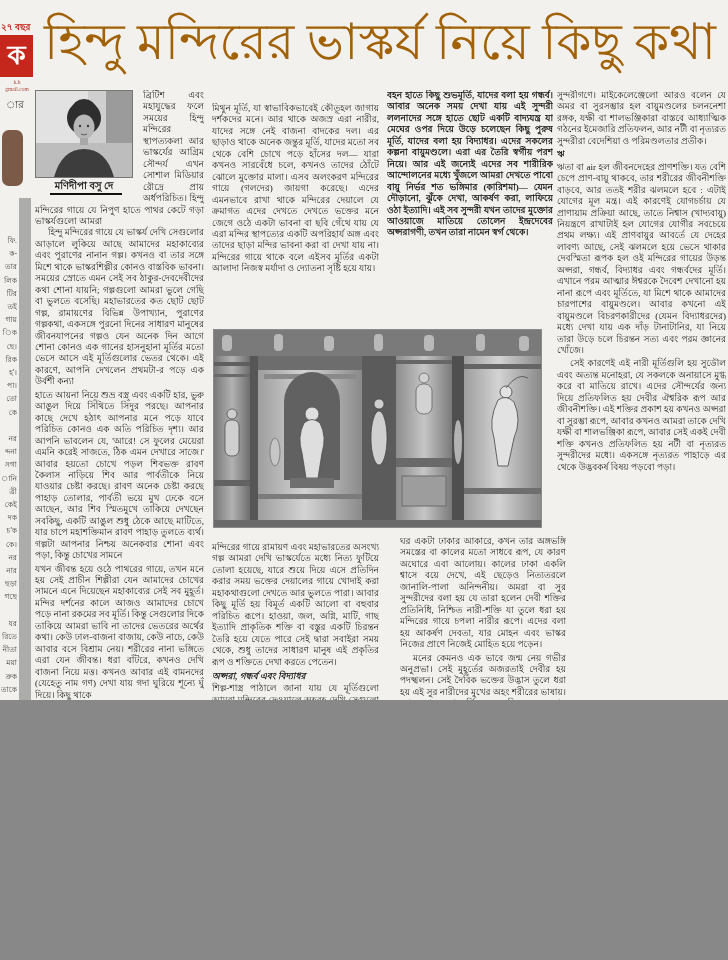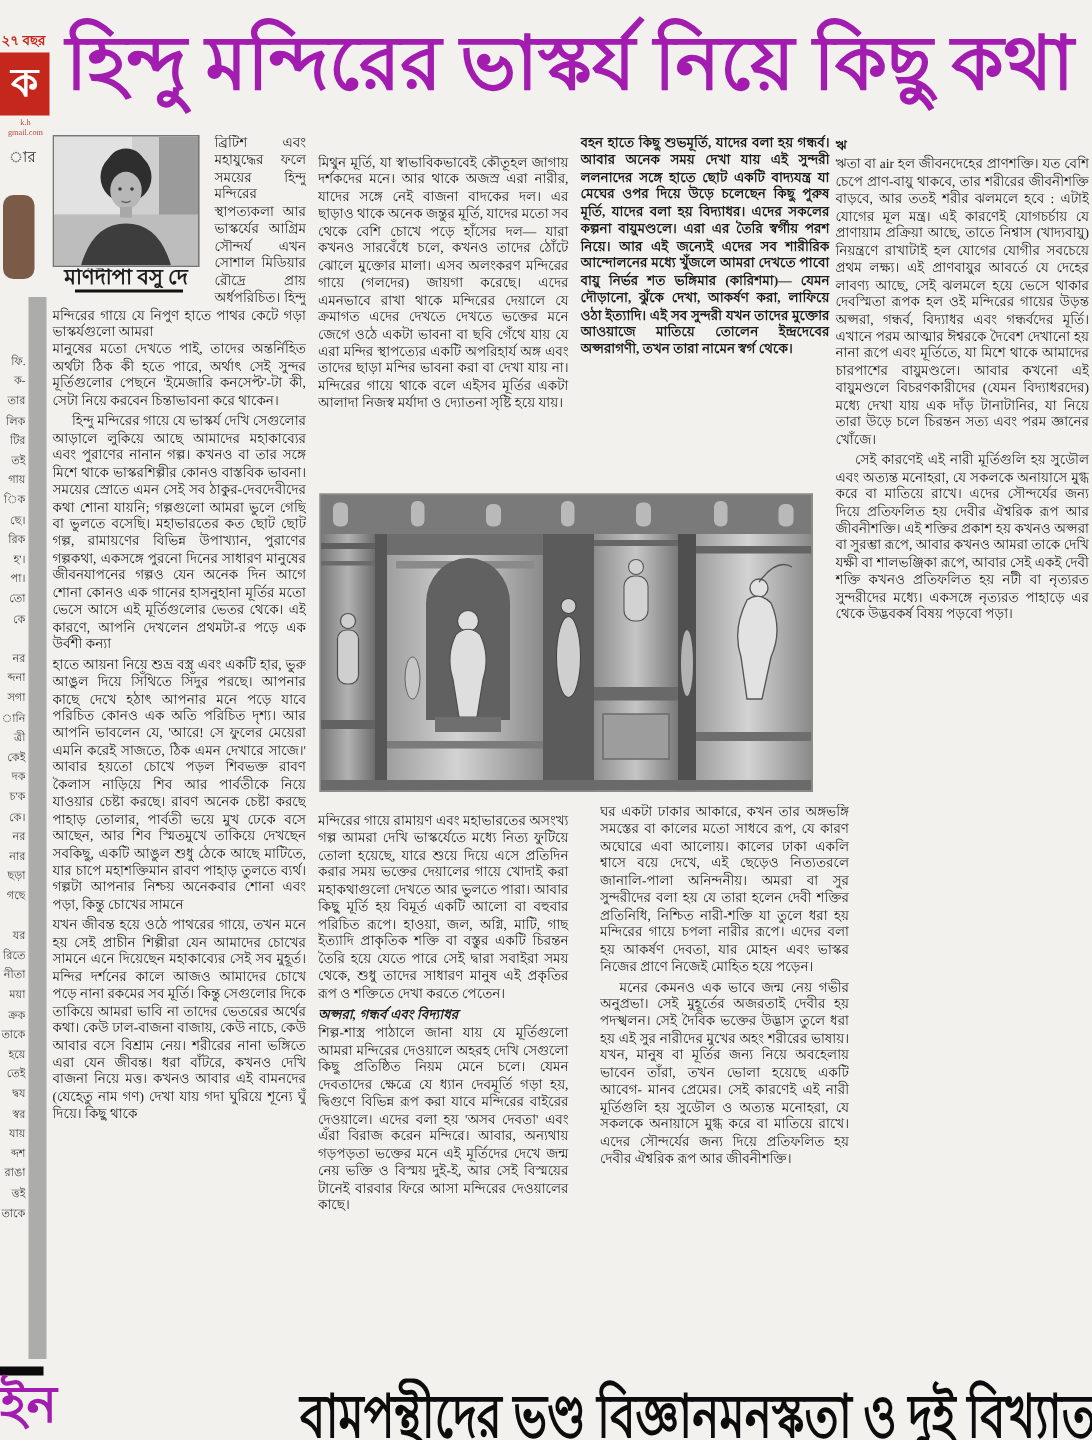--- a/index.html
+++ b/index.html
@@ -1,47 +1,47 @@
 <!DOCTYPE html>
 <html lang="bn"><head>
 <meta charset="utf-8">
 <style>
   html,body{margin:0;padding:0;background:#888;}
-  #page{position:relative;width:728px;height:960px;background:#f2f1ed;overflow:hidden;
+  #page{position:relative;width:728px;height:700px;background:#f2f1ed;overflow:hidden;
         font-family:"Liberation Serif","DejaVu Serif",serif;color:#1b1b1b;}
   .abs{position:absolute;}
   
   .year-label{left:1px;top:20px;font-size:9px;font-weight:bold;color:#c5271c;white-space:nowrap;}
   .logo{left:0;top:35px;width:33px;height:42px;background:#c5271c;display:flex;align-items:center;justify-content:center;}
   .logo span{color:#fff;font-size:26px;font-weight:bold;line-height:1;}
   .logo-sub{left:0;top:79px;width:34px;font-size:5.5px;line-height:7px;color:#b04a3a;text-align:center;overflow:hidden;height:15px;}
   .frag-top{left:6px;top:97px;font-size:10px;color:#333;}
   .bookmark{left:2px;top:130px;width:21px;height:56px;background:#7b5a47;border-radius:7px;}
   .vbar{left:19px;top:198px;width:12px;height:708px;background:#acacaa;}
   .fragstrip{left:0;top:234px;width:17px;font-size:7.5px;line-height:13.2px;color:#3a3a3a;text-align:right;overflow:hidden;height:670px;}
   .fragstrip div{min-height:13.2px;}
   
   .headline{left:40px;top:4px;width:680px;height:80px;text-align:center;overflow:hidden;}
-  .headline span{display:inline-block;white-space:nowrap;font-size:50px;line-height:76px;font-weight:bold;color:#a21caf;}
+  .headline span{display:inline-block;white-space:nowrap;font-size:50px;line-height:76px;font-weight:normal;color:#a16207;}
   
   .colbox{font-size:9px;line-height:11.45px;text-align:justify;overflow:hidden;color:#1c1c1c;}
   .colbox p{margin:0 0 2px 0;text-indent:13px;}
   .colbox p.noind{text-indent:0;}
   .subhead{font-weight:bold;font-style:italic;text-indent:0 !important;margin:3px 0 1px 0 !important;}
   .sectionbrk{text-indent:0 !important;font-weight:bold;margin:2px 0 1px 0 !important;}
   .c1{left:35px;top:90px;width:169px;height:835px;}
   .c2t{left:212px;top:90px;width:167px;height:237px;margin-top:13px;}
   .c3t{left:387px;top:90px;width:166px;height:237px;font-weight:bold;}
   .c4{left:557px;top:90px;width:169px;height:835px;}
   .c2b{left:212px;top:542px;width:167px;height:389px;}
   .c3b{left:400px;top:536px;width:166px;height:389px;}
   
   .photo-wrap{float:left;width:102px;margin:0 6px 2px 0;}
   .photo-frame{width:96px;height:86px;border:1px solid #777;background:#cfcfcf;overflow:hidden;}
-  .caption{width:98px;text-align:center;font-weight:bold;font-size:14px;line-height:13px;white-space:nowrap;overflow:hidden;margin-top:1px;}
+  .caption{width:98px;text-align:center;font-weight:bold;font-size:10px;line-height:13px;white-space:nowrap;overflow:hidden;margin-top:1px;}
   .cap-rule{width:72px;height:2px;background:#111;margin:1px auto 0 auto;}
   
   .center-img{left:213px;top:329px;width:327px;height:197px;border:1px solid #8a8a8a;overflow:hidden;background:#8f8f8f;}
   
   .bottom-rule{left:0;top:911px;width:29px;height:6px;background:#0a0a0a;}
   .bottom-frag{left:0;top:916px;font-size:34px;font-weight:bold;line-height:44px;color:#a21caf;white-space:nowrap;}
   .bottom-headline{left:100px;top:919px;width:628px;height:41px;text-align:center;overflow:hidden;}
   .bottom-headline span{display:inline-block;white-space:nowrap;font-size:40px;line-height:52px;font-weight:bold;color:#0c0c0c;}
 </style>
 </head>
@@ -128,35 +128,35 @@
           <rect x="44" y="47" width="8" height="7" fill="#a8a8a8"></rect>
           <path d="M18 86 q8 -28 30 -28 q22 0 30 28 z" fill="#3d3d3d"></path>
         </svg>
       </div>
       <div class="caption">
         <span>মণিদীপা বসু দে</span>
       </div>
       <div class="cap-rule"></div>
     </div>
     <span>ব্রিটিশ এবং মহাযুদ্ধের ফলে সময়ের হিন্দু মন্দিরের স্থাপত্যকলা আর ভাস্কর্যের আগ্রিম সৌন্দর্য এখন সোশাল মিডিয়ার রৌদ্রে প্রায় অর্ধপরিচিত। হিন্দু মন্দিরের গায়ে যে নিপুণ হাতে পাথর কেটে গড়া ভাস্কর্যগুলো আমরা</span>
-    <p class="noind">মানুষের মতো দেখতে পাই, তাদের অন্তর্নিহিত অর্থটা ঠিক কী হতে পারে, অর্থাৎ সেই সুন্দর মূর্তিগুলোর পেছনে 'ইমেজারি কনসেপ্ট'-টা কী, সেটা নিয়ে করবেন চিন্তাভাবনা করে থাকেন।</p>
     <p>হিন্দু মন্দিরের গায়ে যে ভাস্কর্য দেখি সেগুলোর আড়ালে লুকিয়ে আছে আমাদের মহাকাব্যের এবং পুরাণের নানান গল্প। কখনও বা তার সঙ্গে মিশে থাকে ভাস্করশিল্পীর কোনও বাস্তবিক ভাবনা। সময়ের স্রোতে এমন সেই সব ঠাকুর-দেবদেবীদের কথা শোনা যায়নি; গল্পগুলো আমরা ভুলে গেছি বা ভুলতে বসেছি। মহাভারতের কত ছোট ছোট গল্প, রামায়ণের বিভিন্ন উপাখ্যান, পুরাণের গল্পকথা, একসঙ্গে পুরনো দিনের সাধারণ মানুষের জীবনযাপনের গল্পও যেন অনেক দিন আগে শোনা কোনও এক গানের হাসনুহানা মূর্তির মতো ভেসে আসে এই মূর্তিগুলোর ভেতর থেকে। এই কারণে, আপনি দেখলেন প্রথমটা-র পড়ে এক উর্বশী কন্যা</p>
     <p class="noind">হাতে আয়না নিয়ে শুভ্র বস্ত্র এবং একটি হার, ভুরু আঙুল দিয়ে সিঁথিতে সিঁদুর পরছে। আপনার কাছে দেখে হঠাৎ আপনার মনে পড়ে যাবে পরিচিত কোনও এক অতি পরিচিত দৃশ্য। আর আপনি ভাবলেন যে, 'আরে! সে ফুলের মেয়েরা এমনি করেই সাজতে, ঠিক এমন দেখারে সাজে।' আবার হয়তো চোখে পড়ল শিবভক্ত রাবণ কৈলাস নাড়িয়ে শিব আর পার্বতীকে নিয়ে যাওয়ার চেষ্টা করছে। রাবণ অনেক চেষ্টা করছে পাহাড় তোলার, পার্বতী ভয়ে মুখ ঢেকে বসে আছেন, আর শিব স্মিতমুখে তাকিয়ে দেখছেন সবকিছু, একটি আঙুল শুধু ঠেকে আছে মাটিতে, যার চাপে মহাশক্তিমান রাবণ পাহাড় তুলতে ব্যর্থ। গল্পটা আপনার নিশ্চয় অনেকবার শোনা এবং পড়া, কিন্তু চোখের সামনে</p>
     <p class="noind">যখন জীবন্ত হয়ে ওঠে পাথরের গায়ে, তখন মনে হয় সেই প্রাচীন শিল্পীরা যেন আমাদের চোখের সামনে এনে দিয়েছেন মহাকাব্যের সেই সব মুহূর্ত। মন্দির দর্শনের কালে আজও আমাদের চোখে পড়ে নানা রকমের সব মূর্তি। কিন্তু সেগুলোর দিকে তাকিয়ে আমরা ভাবি না তাদের ভেতরের অর্থের কথা। কেউ ঢাল-বাজনা বাজায়, কেউ নাচে, কেউ আবার বসে বিশ্রাম নেয়। শরীরের নানা ভঙ্গিতে এরা যেন জীবন্ত। ধরা বাঁটরে, কখনও দেখি বাজনা নিয়ে মত্ত। কখনও আবার এই বামনদের (যেহেতু নাম গণ) দেখা যায় গদা ঘুরিয়ে শূন্যে ঘুঁ দিয়ে। কিছু থাকে</p>
   </div>
 
   <div class="abs colbox c2t">
     <p class="noind">মিথুন মূর্তি, যা স্বাভাবিকভাবেই কৌতূহল জাগায় দর্শকদের মনে। আর থাকে অজস্র এরা নারীর, যাদের সঙ্গে নেই বাজনা বাদকের দল। এর ছাড়াও থাকে অনেক জন্তুর মূর্তি, যাদের মতো সব থেকে বেশি চোখে পড়ে হাঁসের দল— যারা কখনও সারবেঁধে চলে, কখনও তাদের ঠোঁটে ঝোলে মুক্তোর মালা। এসব অলংকরণ মন্দিরের গায়ে (গলদের) জায়গা করেছে। এদের এমনভাবে রাখা থাকে মন্দিরের দেয়ালে যে ক্রমাগত এদের দেখতে দেখতে ভক্তের মনে জেগে ওঠে একটা ভাবনা বা ছবি গেঁথে যায় যে এরা মন্দির স্থাপত্যের একটি অপরিহার্য অঙ্গ এবং তাদের ছাড়া মন্দির ভাবনা করা বা দেখা যায় না। মন্দিরের গায়ে থাকে বলে এইসব মূর্তির একটা আলাদা নিজস্ব মর্যাদা ও দ্যোতনা সৃষ্টি হয়ে যায়।</p>
   </div>
 
   <div class="abs colbox c3t">
     <p class="noind">বহন হাতে কিছু শুভমূর্তি, যাদের বলা হয় গন্ধর্ব। আবার অনেক সময় দেখা যায় এই সুন্দরী ললনাদের সঙ্গে হাতে ছোট একটি বাদ্যযন্ত্র যা মেঘের ওপর দিয়ে উড়ে চলেছেন কিছু পুরুষ মূর্তি, যাদের বলা হয় বিদ্যাধর। এদের সকলের কল্পনা বায়ুমণ্ডলে। এরা এর তৈরি স্বর্গীয় পরশ নিয়ে। আর এই জন্যেই এদের সব শারীরিক আন্দোলনের মধ্যে খুঁজলে আমরা দেখতে পাবো বায়ু নির্ভর শত ভঙ্গিমার (কারিশমা)— যেমন দৌড়ানো, ঝুঁকে দেখা, আকর্ষণ করা, লাফিয়ে ওঠা ইত্যাদি। এই সব সুন্দরী যখন তাদের মুক্তোর আওয়াজে মাতিয়ে তোলেন ইন্দ্রদেবের অপ্সরাগণী, তখন তারা নামেন স্বর্গ থেকে।</p>
   </div>
 
   <div class="abs colbox c4">
+    <p class="noind">সুন্দরীগণে। মাইকেলেঞ্জেলো আরও বলেন যে অমর বা সুরসম্ভার হল বায়ুমণ্ডলের চলননেশা রঙ্গক, যক্ষী বা শালভঞ্জিকারা বাস্তবে আধ্যাত্মিক গঠনের ইমেজারি প্রতিফলন, আর নটী বা নৃত্যরত সুন্দরীরা বেদেশিয়া ও পরিমণ্ডলতার প্রতীক।</p>
     <p class="sectionbrk">ঋ</p>
     <p class="noind">ঋতা বা air হল জীবনদেহের প্রাণশক্তি। যত বেশি চেপে প্রাণ-বায়ু থাকবে, তার শরীরের জীবনীশক্তি বাড়বে, আর ততই শরীর ঝলমলে হবে : এটাই যোগের মূল মন্ত্র। এই কারণেই যোগচর্চায় যে প্রাণায়াম প্রক্রিয়া আছে, তাতে নিশ্বাস (খাদ্যবায়ু) নিয়ন্ত্রণে রাখাটাই হল যোগের যোগীর সবচেয়ে প্রথম লক্ষ্য। এই প্রাণবায়ুর আবর্তে যে দেহের লাবণ্য আছে, সেই ঝলমলে হয়ে ভেসে থাকার দেবস্মিতা রূপক হল ওই মন্দিরের গায়ের উড়ন্ত অপ্সরা, গন্ধর্ব, বিদ্যাধর এবং গন্ধর্বদের মূর্তি। এখানে পরম আত্মার ঈশ্বরকে দৈবেশ দেখানো হয় নানা রূপে এবং মূর্তিতে, যা মিশে থাকে আমাদের চারপাশের বায়ুমণ্ডলে। আবার কখনো এই বায়ুমণ্ডলে বিচরণকারীদের (যেমন বিদ্যাধরদের) মধ্যে দেখা যায় এক দাঁড় টানাটানির, যা নিয়ে তারা উড়ে চলে চিরন্তন সত্য এবং পরম জ্ঞানের খোঁজে।</p>
     <p>সেই কারণেই এই নারী মূর্তিগুলি হয় সুডৌল এবং অত্যন্ত মনোহরা, যে সকলকে অনায়াসে মুগ্ধ করে বা মাতিয়ে রাখে। এদের সৌন্দর্যের জন্য দিয়ে প্রতিফলিত হয় দেবীর ঐশ্বরিক রূপ আর জীবনীশক্তি। এই শক্তির প্রকাশ হয় কখনও অপ্সরা বা সুরম্ভা রূপে, আবার কখনও আমরা তাকে দেখি যক্ষী বা শালভঞ্জিকা রূপে, আবার সেই একই দেবী শক্তি কখনও প্রতিফলিত হয় নটী বা নৃত্যরত সুন্দরীদের মধ্যে। একসঙ্গে নৃত্যরত পাহাড়ে এর থেকে উদ্ভবকর্ষ বিষয় পড়বো পড়া।</p>
   </div>
 
   <div class="abs center-img">
     <svg width="327" height="197" viewBox="0 0 327 197">
       <defs>
         <linearGradient id="pg1" x1="0" y1="0" x2="1" y2="0">
           <stop offset="0" stop-color="#787878"></stop>

